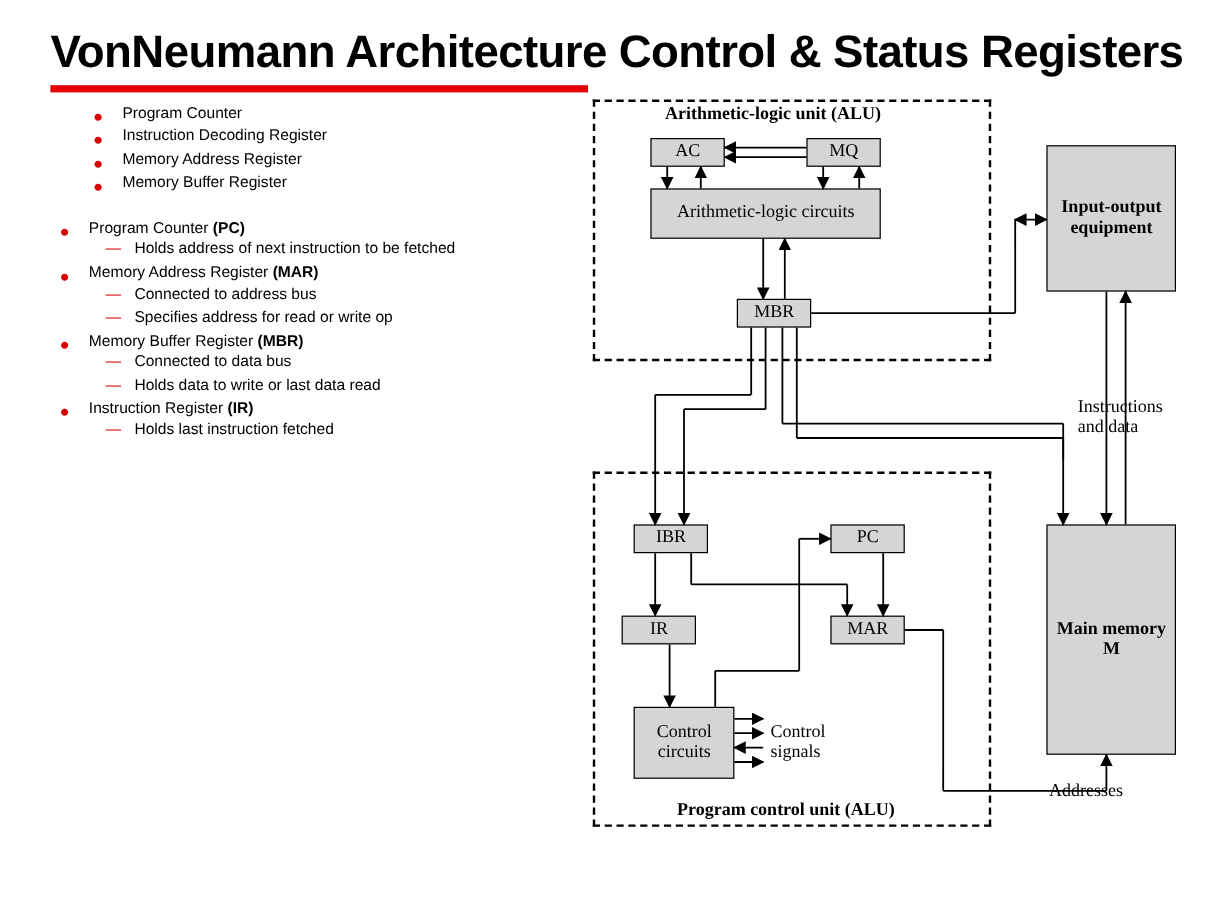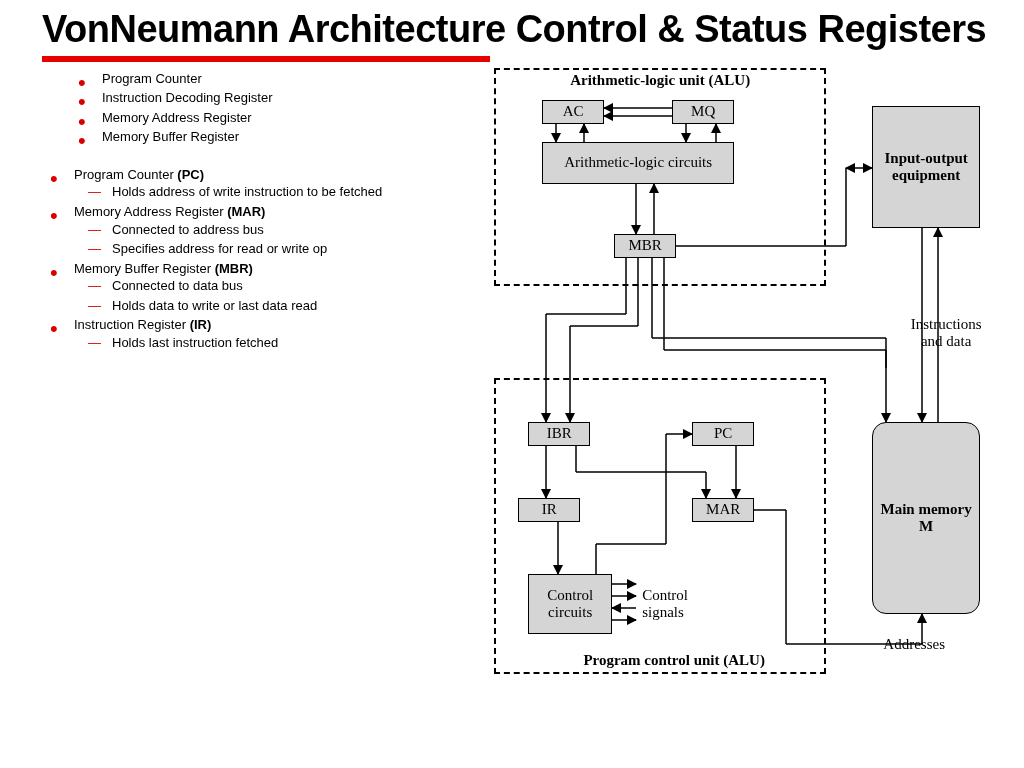--- a/index.html
+++ b/index.html
@@ -6,21 +6,21 @@
   body {
     width: 1024px;
     height: 768px;
     background: #fff;
     font-family: Arial, Helvetica, sans-serif;
     color: #000;
     overflow: hidden;
     position: relative;
   }
   .slide {
-    padding: 8px 30px 10px 42px;
+    padding: 23px 30px 10px 42px;
   }
   h1.title {
     font-size: 38px;
     font-weight: 900;
     line-height: 1.15;
     font-family: Arial, Helvetica, sans-serif;
     letter-spacing: -0.5px;
   }
   .redbar {
     height: 6px;
@@ -87,21 +87,21 @@
     text-align: center;
     display: flex;
     align-items: center;
     justify-content: center;
     font-size: 15px;
     line-height: 1.1;
   }
   .dlabel, .caption {
     position: absolute;
     font-size: 15px;
-    text-align: center;
+    text-align: left;
     font-family: "Times New Roman", serif;
   }
   .caption { font-weight: 700; }
   svg.wires {
     position: absolute;
     left: 0; top: 0;
     width: 510px;
     height: 640px;
     pointer-events: none;
   }
@@ -119,21 +119,21 @@
         <li>Program Counter</li>
         <li>Instruction Decoding Register</li>
         <li>Memory Address Register</li>
         <li>Memory Buffer Register</li>
       </ul>
 
       <ul class="detail">
         <li>
           <span>Program Counter</span> <b>(PC)</b>
           <ul class="sub">
-            <li>Holds address of write instruction to be fetched</li>
+            <li>Holds address of next instruction to be fetched</li>
           </ul>
         </li>
         <li>
           <span>Memory Address Register</span> <b>(MAR)</b>
           <ul class="sub">
             <li>Connected to address bus</li>
             <li>Specifies address for read or write op</li>
           </ul>
         </li>
         <li>
@@ -165,21 +165,21 @@
       <div class="dashbox" style="left:8px; top:310px; width:332px; height:296px;"></div>
       <div class="caption" style="left:78px; top:584px; width:220px;">Program control unit (ALU)</div>
 
       <div class="solidbox" style="left:42px; top:354px; width:62px; height:24px;">IBR</div>
       <div class="solidbox" style="left:206px; top:354px; width:62px; height:24px;">PC</div>
       <div class="solidbox" style="left:32px; top:430px; width:62px; height:24px;">IR</div>
       <div class="solidbox" style="left:206px; top:430px; width:62px; height:24px;">MAR</div>
       <div class="solidbox" style="left:42px; top:506px; width:84px; height:60px;">Control circuits</div>
 
       <div class="solidbox" style="left:386px; top:38px; width:108px; height:122px; font-weight:700;">Input-output equipment</div>
-      <div class="solidbox" style="left:386px; top:354px; width:108px; height:192px; font-weight:700;border-radius:14px;">Main memory M</div>
+      <div class="solidbox" style="left:386px; top:354px; width:108px; height:192px; font-weight:700;">Main memory M</div>
 
       <div class="dlabel" style="left:156px; top:519px; width:70px; text-align:left;">Control signals</div>
       <div class="dlabel" style="left:412px; top:248px; width:96px;">Instructions and data</div>
       <div class="dlabel" style="left:388px; top:568px; width:80px;">Addresses</div>
 
       <svg class="wires">
         <defs>
           <marker id="ah" viewBox="0 0 10 10" refX="9" refY="5" markerWidth="7" markerHeight="7" orient="auto-start-reverse">
             <path d="M0,0 L10,5 L0,10 z" fill="#000"></path>
           </marker>

